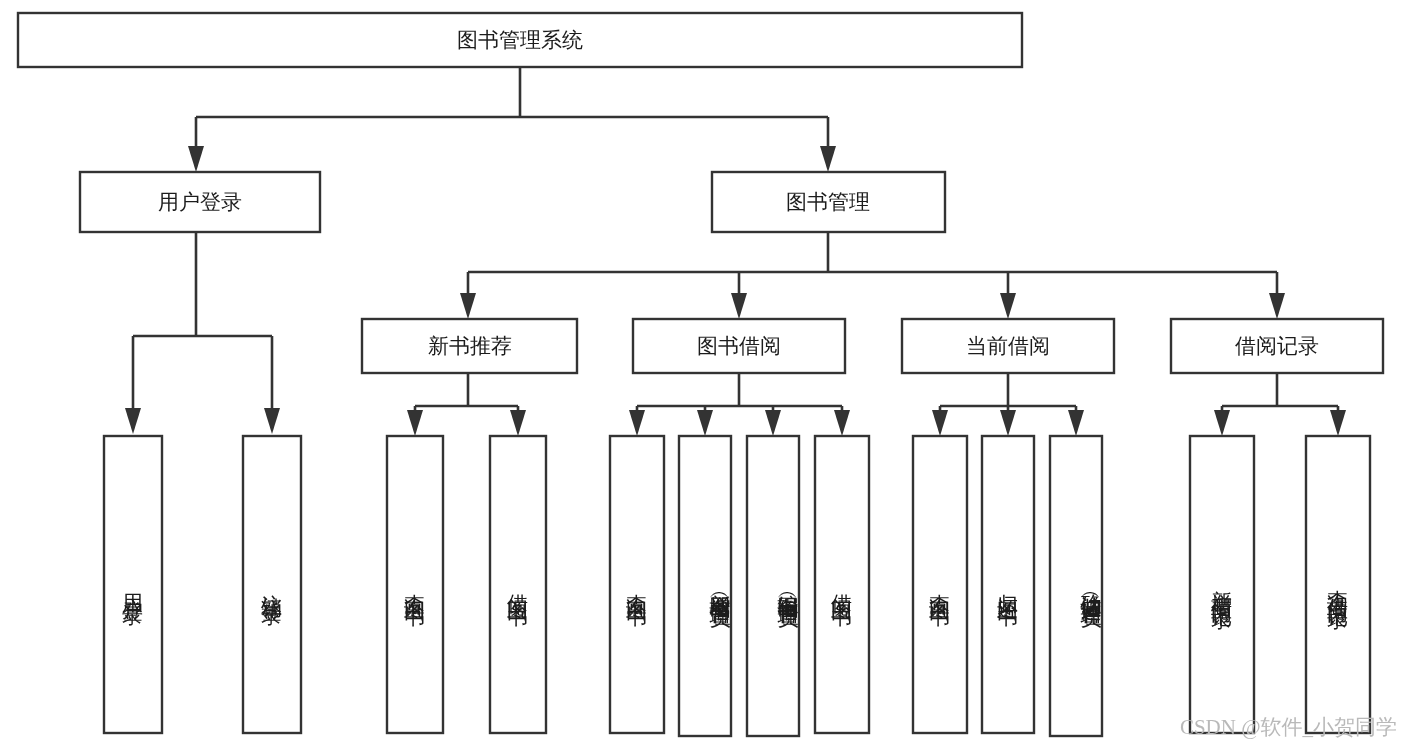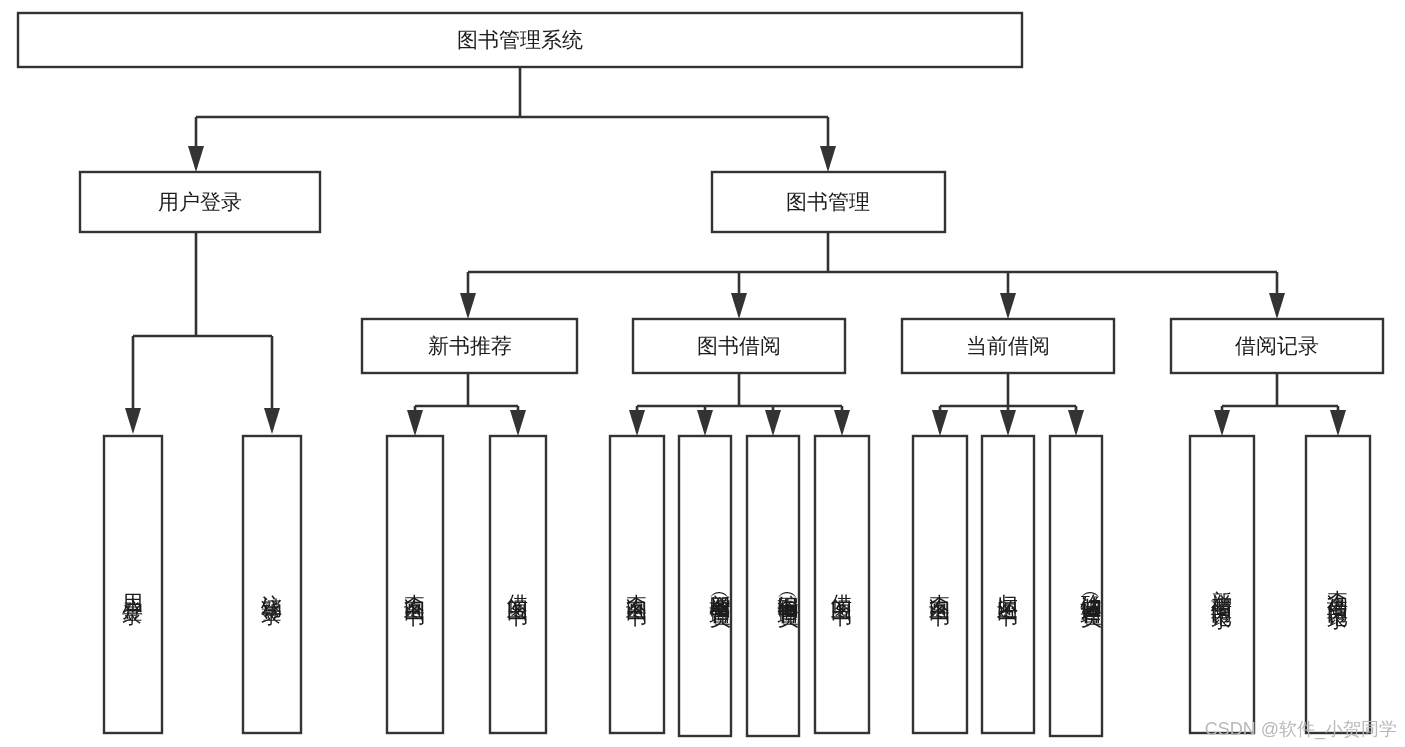--- a/index.html
+++ b/index.html
@@ -59,22 +59,22 @@
     letter-spacing: 4px;
     line-height: 1;
     white-space: nowrap;
     pointer-events: none;
     user-select: none;
   }
   .watermark {
     position: absolute;
     right: 8px;
     bottom: 6px;
-    font-family: Liberation Sans, sans-serif;
-    font-size: 18px;
+    font-family: Liberation Serif, serif;
+    font-size: 21px;
     color: #b9b9b9;
     white-space: nowrap;
     user-select: none;
   }
 </style>
 </head>
 <body>
 
 <div id="diagram-root">
 

